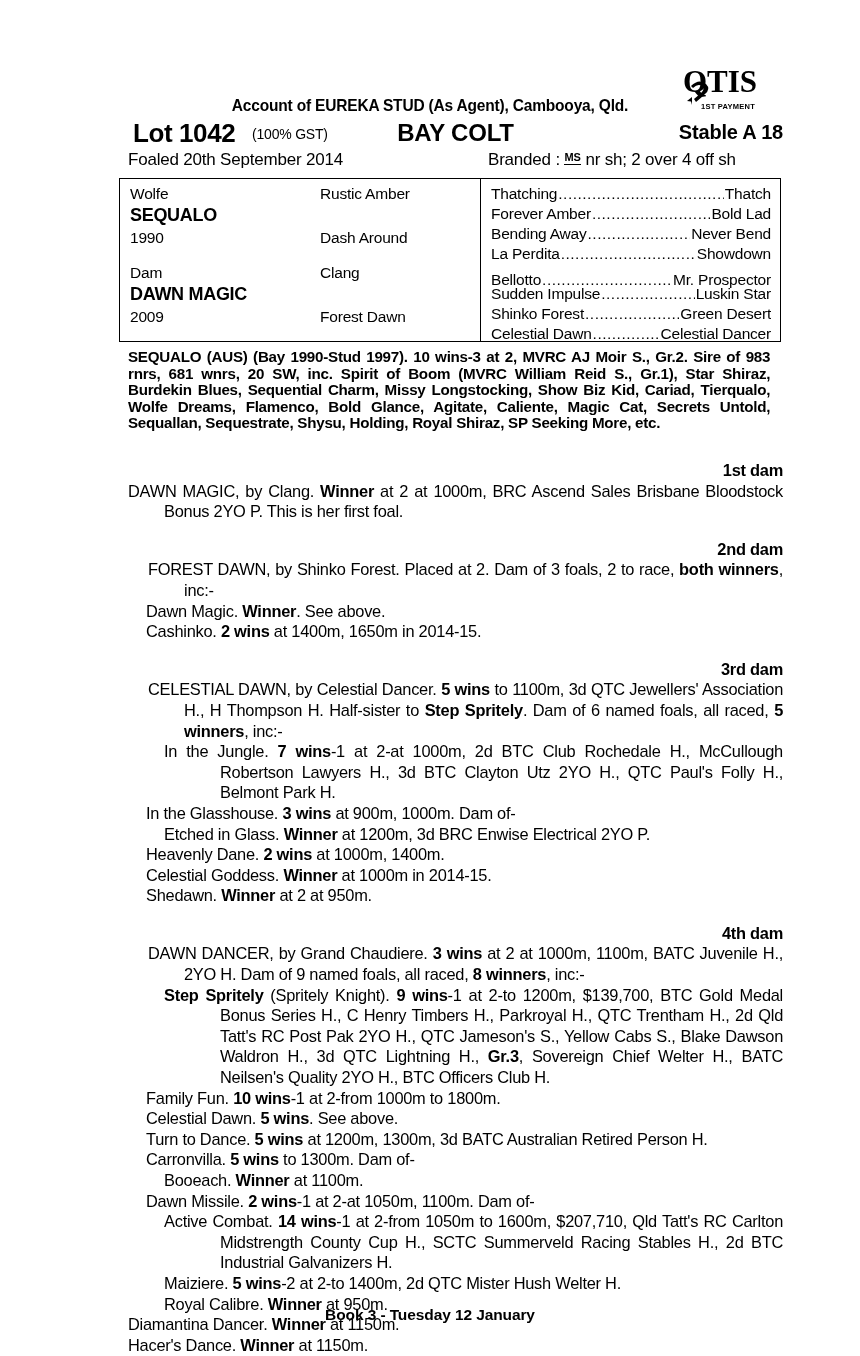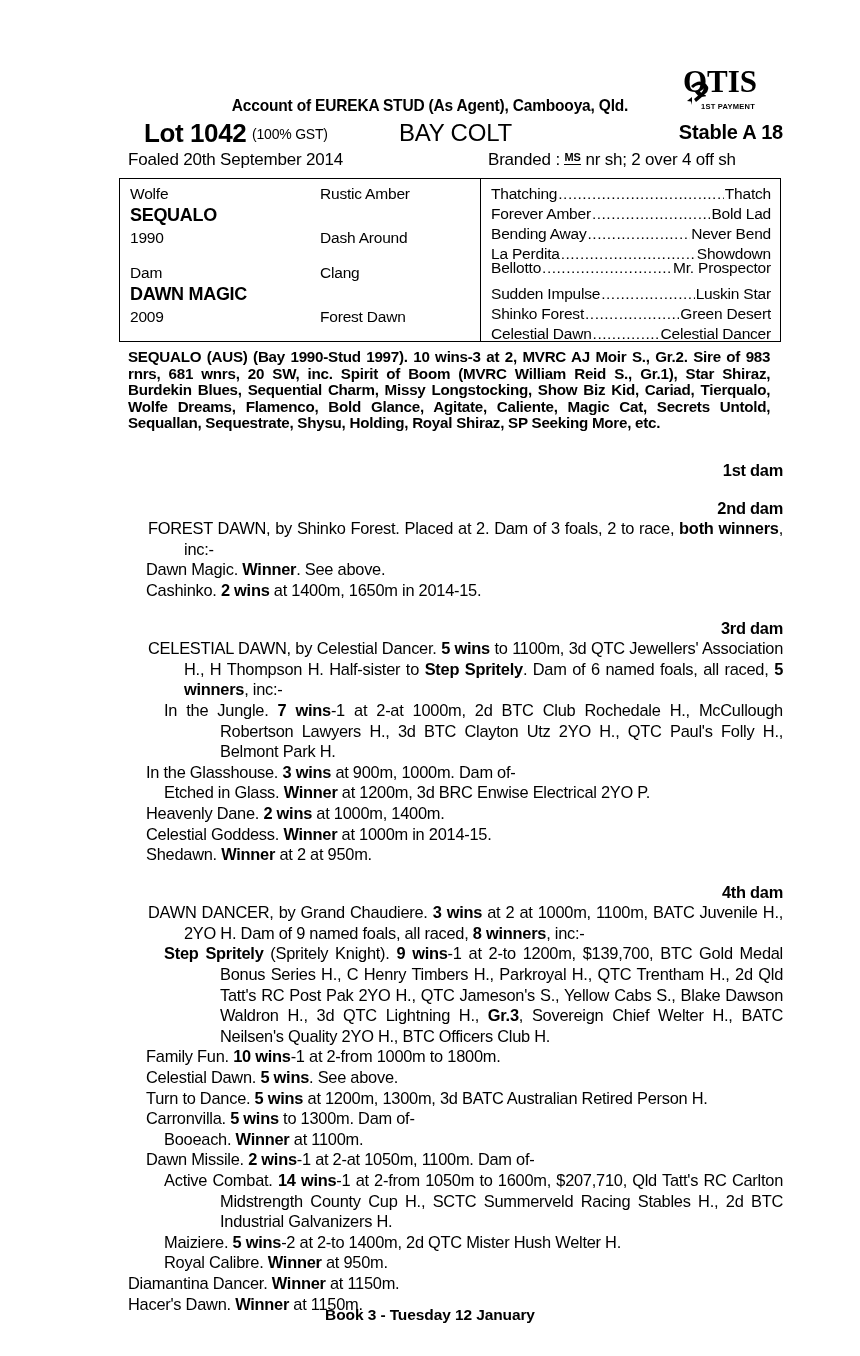--- a/index.html
+++ b/index.html
@@ -43,39 +43,39 @@
   }
   .lot-row {
     position: absolute;
     left: 128px;
     right: 77px;
     top: 118px;
     height: 30px;
   }
   .lot-no {
     position: absolute;
-    left: 16px; top: 0;
+    left: 5px; top: 0;
     font-size: 26px;
     font-weight: bold;
     letter-spacing: -0.4px;
   }
   .gst {
     position: absolute;
     left: 124px;
     top: 8px;
     font-size: 14px;
     letter-spacing: -0.2px;
   }
   .colour-sex {
     position: absolute;
     left: 0; right: 0;
     top: 1px;
     text-align: center;
     font-size: 24px;
-    font-weight: normal;
+    font-weight: bold;
     letter-spacing: -0.2px;
   }
   .stable {
     position: absolute;
     right: 0;
     top: 3px;
     font-size: 20px;
     font-weight: bold;
     letter-spacing: -0.2px;
   }
@@ -299,21 +299,21 @@
       <div class="ped-gg-row" style="top:46px;">
           <span class="gg-a">Bending Away</span>
           <span class="gg-dots">..........................................................................................</span>
           <span class="gg-b">Never Bend</span>
         </div>
       <div class="ped-gg-row" style="top:66px;">
           <span class="gg-a">La Perdita</span>
           <span class="gg-dots">..........................................................................................</span>
           <span class="gg-b">Showdown</span>
         </div>
-      <div class="ped-gg-row" style="top:80px;text-align:center;">
+      <div class="ped-gg-row" style="top:92px;text-align:center;">
           <span class="gg-a">Bellotto</span>
           <span class="gg-dots">..........................................................................................</span>
           <span class="gg-b">Mr. Prospector</span>
         </div>
       <div class="ped-gg-row" style="top:106px;">
           <span class="gg-a">Sudden Impulse</span>
           <span class="gg-dots">..........................................................................................</span>
           <span class="gg-b">Luskin Star</span>
         </div>
       <div class="ped-gg-row" style="top:126px;">
@@ -328,20 +328,21 @@
         </div>
     </div>
   </div>
 
   <div class="sire-summary">SEQUALO (AUS) (Bay 1990-Stud 1997). 10 wins-3 at 2, MVRC AJ Moir S., Gr.2. Sire of 983 rnrs, 681 wnrs, 20 SW, inc. Spirit of Boom (MVRC William Reid S., Gr.1), Star Shiraz, Burdekin Blues, Sequential Charm, Missy Longstocking, Show Biz Kid, Cariad, Tierqualo, Wolfe Dreams, Flamenco, Bold Glance, Agitate, Caliente, Magic Cat, Secrets Untold, Sequallan, Sequestrate, Shysu, Holding, Royal Shiraz, SP Seeking More, etc.</div>
 
   <div class="narr">
 
     <div class="blk">
       <div class="dam-head">1st dam</div>
+      <div class="hang1"><span>DAWN MAGIC, by Clang. </span><b>Winner</b><span> at 2 at 1000m, BRC Ascend Sales Brisbane Bloodstock Bonus 2YO P. This is her first foal.</span></div>
     </div>
 
     <div class="blk">
       <div class="dam-head">2nd dam</div>
       <div class="hang2"><span>FOREST DAWN, by Shinko Forest. Placed at 2. Dam of 3 foals, 2 to race, </span><b>both winners</b><span>, inc:-</span></div>
       <div class="ind1"><span>Dawn Magic. </span><b>Winner</b><span>. See above.</span></div>
       <div class="ind1"><span>Cashinko. </span><b>2 wins</b><span> at 1400m, 1650m in 2014-15.</span></div>
     </div>
 
     <div class="blk">
@@ -370,20 +371,20 @@
 
       <div class="ind1 nojust"><span>Carronvilla. </span><b>5 wins</b><span> to 1300m. Dam of-</span></div>
       <div class="ind2 nojust"><span>Booeach. </span><b>Winner</b><span> at 1100m.</span></div>
 
       <div class="ind1 nojust"><span>Dawn Missile. </span><b>2 wins</b><span>-1 at 2-at 1050m, 1100m. Dam of-</span></div>
       <div class="hang3" style="padding-left:92px;text-indent:-56px;"><span>Active Combat. </span><b>14 wins</b><span>-1 at 2-from 1050m to 1600m, $207,710, Qld Tatt's RC Carlton Midstrength County Cup H., SCTC Summerveld Racing Stables H., 2d BTC Industrial Galvanizers H.</span></div>
       <div class="ind2 nojust"><span>Maiziere. </span><b>5 wins</b><span>-2 at 2-to 1400m, 2d QTC Mister Hush Welter H.</span></div>
       <div class="ind2 nojust"><span>Royal Calibre. </span><b>Winner</b><span> at 950m.</span></div>
 
       <div class="ind1 nojust" style="padding-left:0;"><span>Diamantina Dancer. </span><b>Winner</b><span> at 1150m.</span></div>
-      <div class="ind1 nojust" style="padding-left:0;"><span>Hacer's Dawn. </span><b>Winner</b><span> at 1150m.</span></div>
+      <div class="ind1 nojust" style="padding-left:0;"><span>Hacer's Dance. </span><b>Winner</b><span> at 1150m.</span></div>
     </div>
 
   </div>
 
   <div class="footer">Book 3 - Tuesday 12 January</div>
 
 </div>
 
 </body></html>

